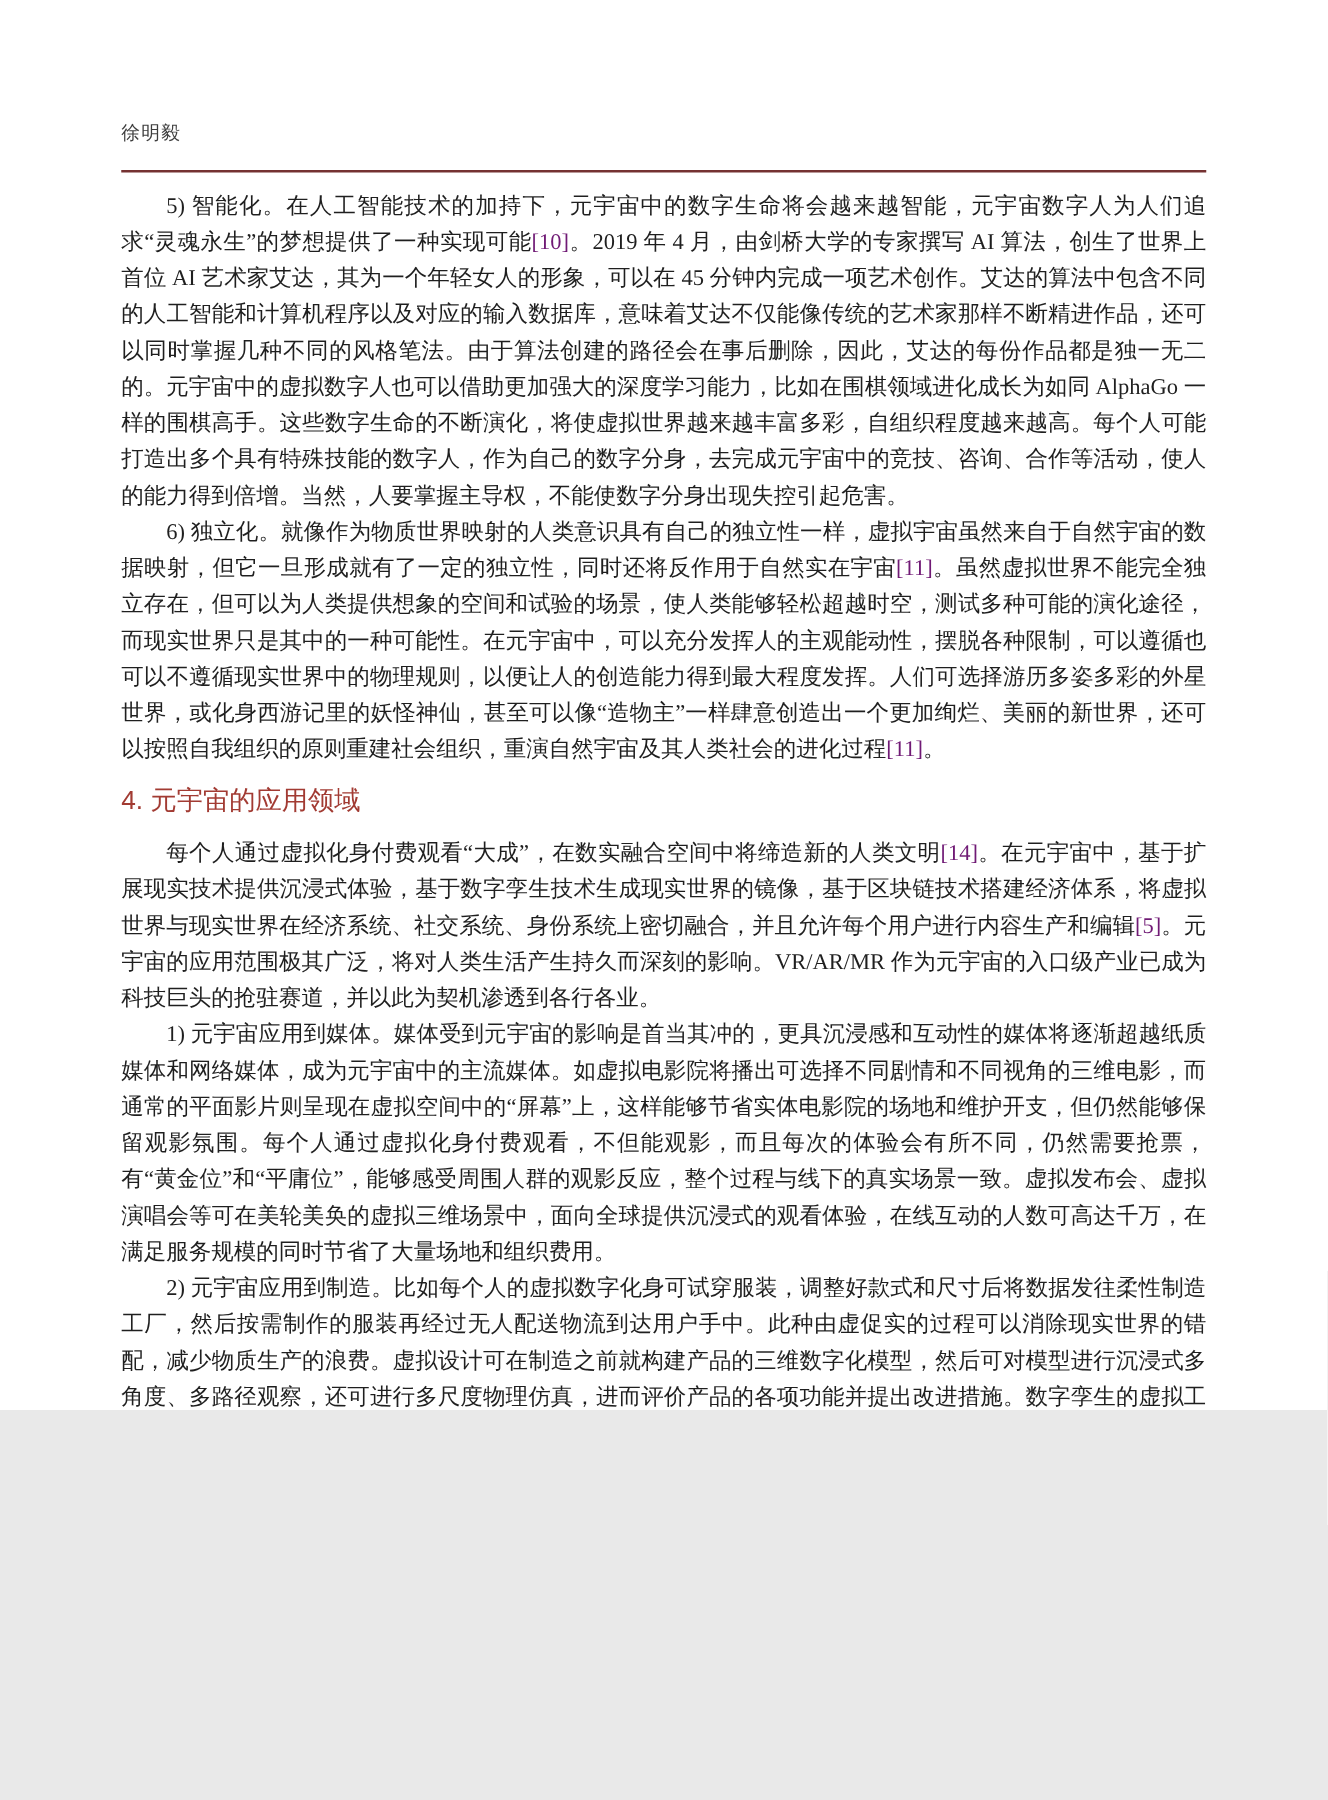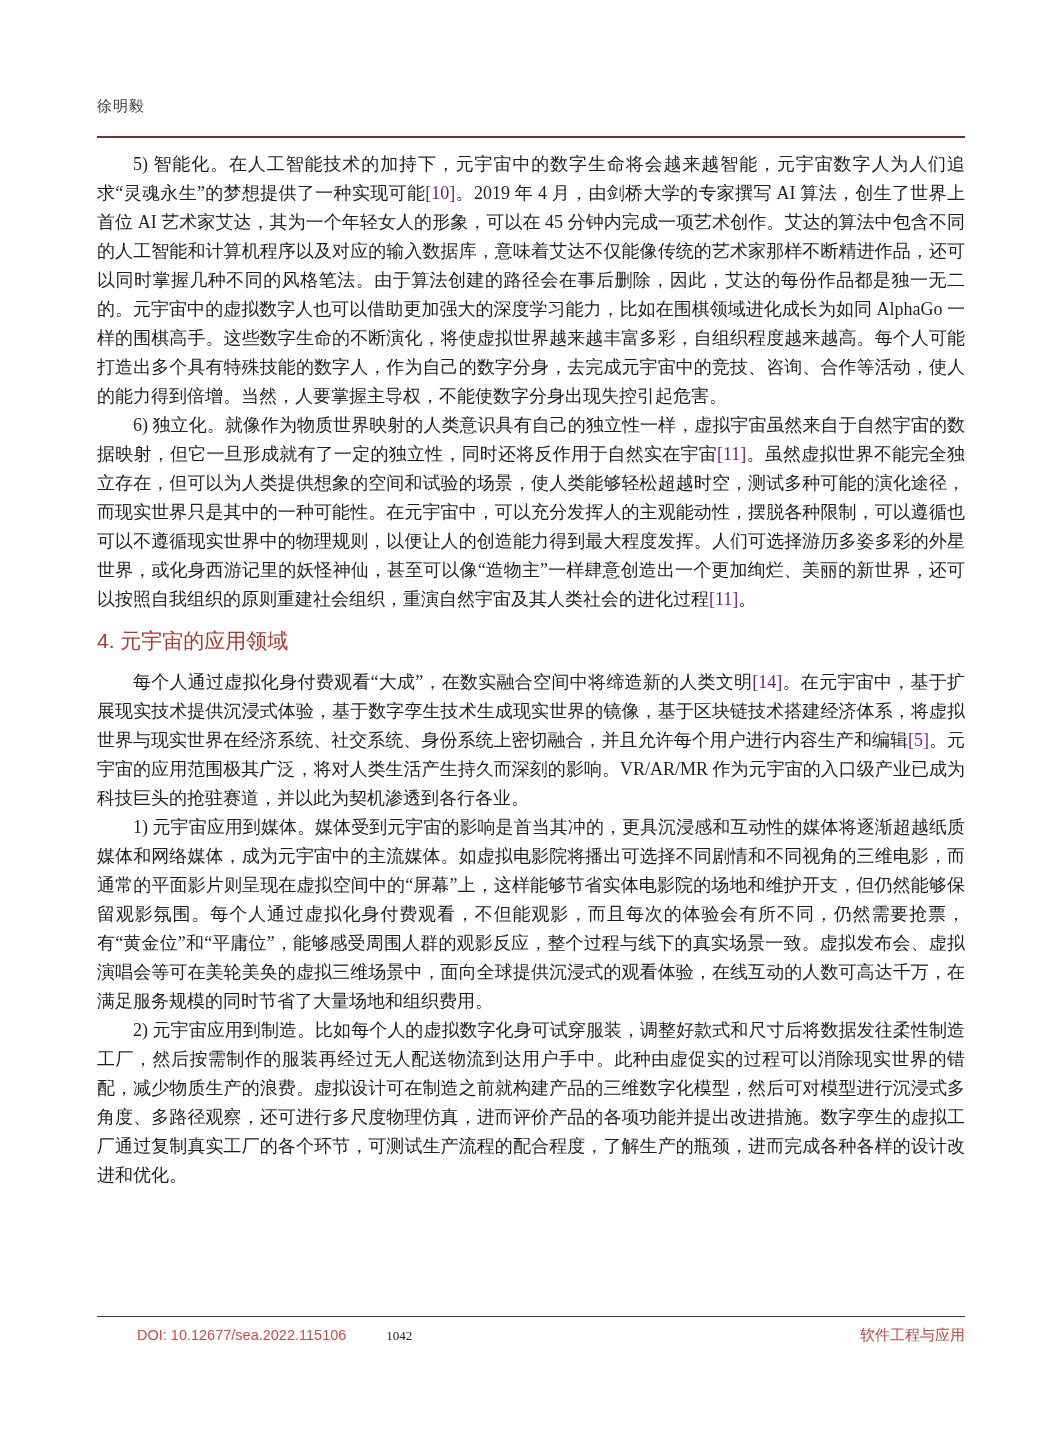--- a/index.html
+++ b/index.html
@@ -1,18 +1,18 @@
 <!DOCTYPE html>
 <html><head>
 <meta charset="utf-8">
 <style>
   html, body { margin:0; padding:0; background:#e9e9e9; }
   .page {
     position:relative;
-    width:1062px; height:1440px;
+    width:1062px; height:1128px;
     margin:0 auto;
     background:#ffffff;
     font-family:"Liberation Serif","DejaVu Serif",serif;
     overflow:hidden;
   }
   .header-author {
     position:absolute; top:97px; left:97px;
     font-size:15px; color:#3d3d3d; letter-spacing:1px;
   }
   .header-rule {

